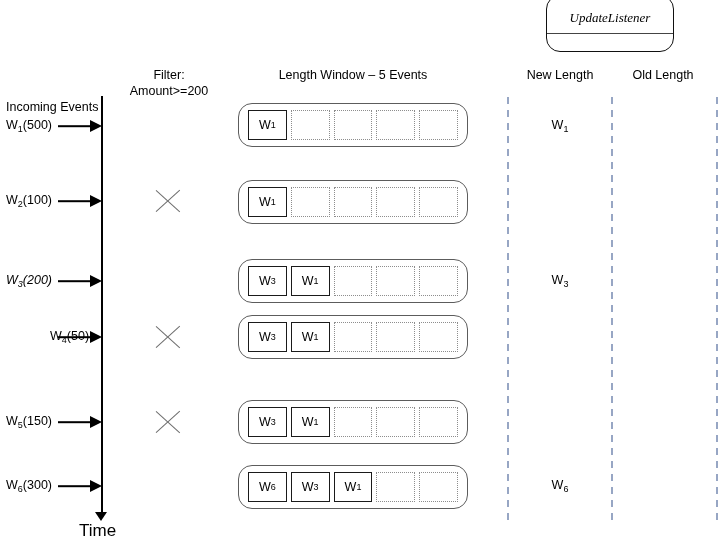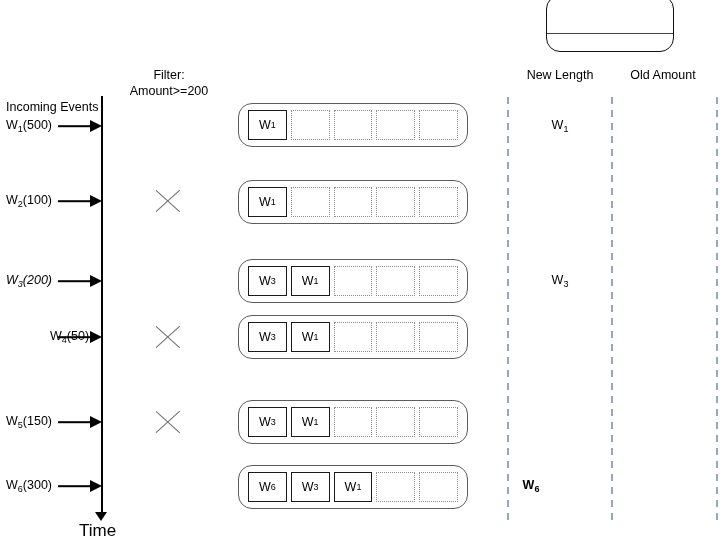--- a/index.html
+++ b/index.html
@@ -185,26 +185,28 @@
 </head>
 <body>
 
 <div id="canvas">
 
   <div class="abs col-header" style="left:6px; top:76px;margin-top:24px;">Incoming Events</div>
 
   <div class="abs col-header" style="left:124px; top:68px; width:90px;">Filter:</div>
   <div class="abs col-header" style="left:124px; top:84px; width:90px;text-align:center;">Amount&gt;=200</div>
 
+  <div class="abs col-header" style="left:238px; top:68px; width:230px;">Length Window – 5 Events</div>
 
   <div class="abs col-header" style="left:510px; top:68px; width:100px;">New Length</div>
 
-  <div class="abs col-header" style="left:613px; top:68px; width:100px;">Old Amount</div>
+  <div class="abs col-header" style="left:613px; top:68px; width:100px;">Old Length</div>
 
   <div class="listener-box">
+    <div class="listener-title">UpdateListener</div>
     <div class="listener-divider"></div>
   </div>
 
   <div class="timeline-line"></div>
   <div class="timeline-arrow"></div>
   <div class="timeline-label">Time</div>
 
   <div id="dash-lines">
       <div class="dash-line" style="left: 507px;"></div>
       <div class="dash-line" style="left: 611px;"></div>
@@ -279,16 +281,16 @@
       <div class="event-label" style="top: 486px;">W<sub>6</sub>(300)</div>
       <div class="event-arrow-shaft" style="left: 58px; width: 32px; top: 486px;"></div>
       <div class="event-arrow-head" style="left: 90px; top: 486px;"></div>
       <div class="window" style="top: 487px;">
         <div class="slot filled">W<sub>6</sub></div>
         <div class="slot filled">W<sub>3</sub></div>
         <div class="slot filled">W<sub>1</sub></div>
         <div class="slot empty"></div>
         <div class="slot empty"></div>
       </div>
-      <div class="emit" style="left: 531px; top: 486px; font-weight: bold;">W<sub>6</sub></div>
+      <div class="emit" style="left: 560px; top: 486px;">W<sub>6</sub></div>
     </div>
 
 </div>
 
 </body></html>

